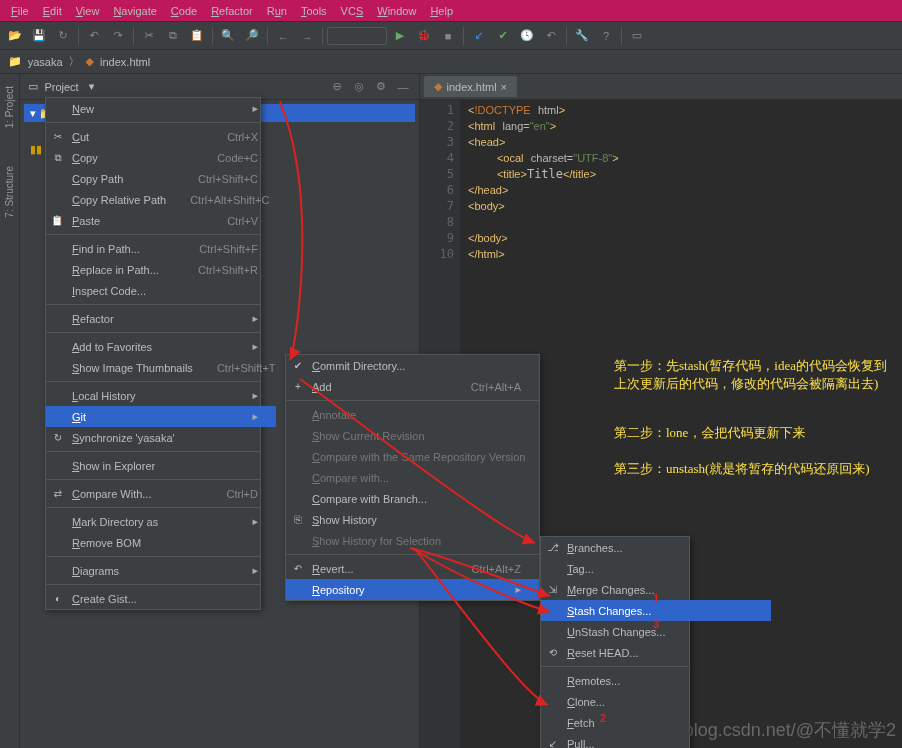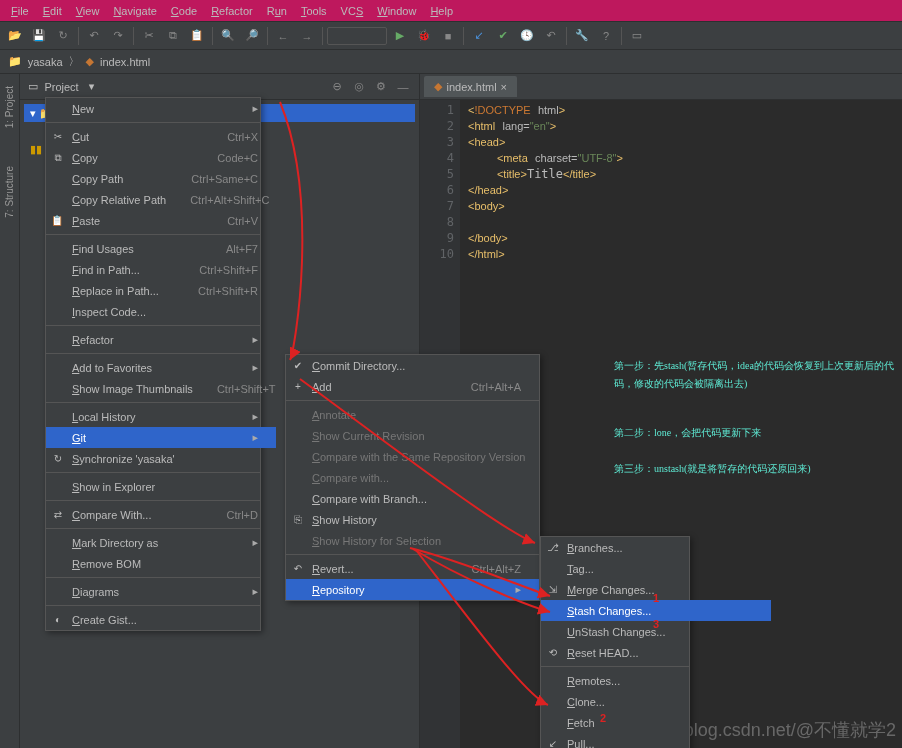--- a/index.html
+++ b/index.html
@@ -33,21 +33,21 @@
 
 .ctx{position:absolute;background:#3c3f41;border:1px solid #555;box-shadow:2px 2px 6px rgba(0,0,0,.4);z-index:10}
 .ctx-row{height:21px;display:flex;align-items:center;padding:0 18px 0 26px;position:relative;white-space:nowrap;color:#bbb;min-width:230px}
 .ctx-row.hl{background:#2f65ca;color:#fff}
 .ctx-row.dis{color:#777}
 .ctx-row .ic{position:absolute;left:5px;width:14px;text-align:center;font-size:10px}
 .ctx-row .sc{margin-left:auto;color:#888;padding-left:24px}
 .ctx-row .arr{margin-left:auto;padding-left:20px;color:#aaa}
 .ctx-sep{height:1px;background:#555;margin:3px 0}
 
-.anno{position:absolute;color:#5eead4;font-size:10px;font-family:SimSun,serif;line-height:18px;z-index:30;pointer-events:none}
+.anno{position:absolute;color:#fde047;font-size:13px;font-family:SimSun,serif;line-height:18px;z-index:30;pointer-events:none}
 svg.arrows{position:absolute;left:0;top:0;pointer-events:none;z-index:25}
 .watermark{position:absolute;right:6px;bottom:6px;color:#888;font-size:18px;opacity:.65}
 .ctx-row u{text-decoration:underline}
 </style>
 </head>
 <body>
 
 <div class="menubar">
   <span><u>F</u>ile</span>
   <span><u>E</u>dit</span>
@@ -147,21 +147,21 @@
         <span>index.html</span>
         <span>×</span>
       </div>
     </div>
     <div class="ed-body">
       <div class="gutter">1<br>2<br>3<br>4<br>5<br>6<br>7<br>8<br>9<br>10</div>
       <div class="code">
 <span class="t-br">&lt;</span><span class="t-doc">!DOCTYPE</span> <span class="t-attr">html</span><span class="t-br">&gt;</span><br>
 <span class="t-br">&lt;</span><span class="t-tag">html</span> <span class="t-attr">lang=</span><span class="t-str">"en"</span><span class="t-br">&gt;</span><br>
 <span class="t-br">&lt;</span><span class="t-tag">head</span><span class="t-br">&gt;</span><br>
-&nbsp;&nbsp;&nbsp;&nbsp;<span class="t-br">&lt;</span><span class="t-tag">meta</span> <span class="t-attr">charset=</span><span class="t-str">"UTF-8"</span><span class="t-br">&gt;</span><br>
+&nbsp;&nbsp;&nbsp;&nbsp;<span class="t-br">&lt;</span><span class="t-tag">ocal</span> <span class="t-attr">charset=</span><span class="t-str">"UTF-8"</span><span class="t-br">&gt;</span><br>
 &nbsp;&nbsp;&nbsp;&nbsp;<span class="t-br">&lt;</span><span class="t-tag">title</span><span class="t-br">&gt;</span>Title<span class="t-br">&lt;/</span><span class="t-tag">title</span><span class="t-br">&gt;</span><br>
 <span class="t-br">&lt;/</span><span class="t-tag">head</span><span class="t-br">&gt;</span><br>
 <span class="t-br">&lt;</span><span class="t-tag">body</span><span class="t-br">&gt;</span><br>
 <br>
 <span class="t-br">&lt;/</span><span class="t-tag">body</span><span class="t-br">&gt;</span><br>
 <span class="t-br">&lt;/</span><span class="t-tag">html</span><span class="t-br">&gt;</span>
       </div>
     </div>
   </div>
 </div>
@@ -177,36 +177,32 @@
       <span><u>C</u>ut</span>
       <span class="sc">Ctrl+X</span>
     </div>
     <div class="ctx-row">
       <span class="ic">⧉</span>
       <span><u>C</u>opy</span>
       <span class="sc">Code+C</span>
     </div>
     <div class="ctx-row">
       <span><u>C</u>opy Path</span>
-      <span class="sc">Ctrl+Same+C</span>
+      <span class="sc">Ctrl+Shift+C</span>
     </div>
     <div class="ctx-row">
       <span><u>C</u>opy Relative Path</span>
       <span class="sc">Ctrl+Alt+Shift+C</span>
     </div>
     <div class="ctx-row">
       <span class="ic">📋</span>
       <span><u>P</u>aste</span>
       <span class="sc">Ctrl+V</span>
     </div>
     <div class="ctx-sep"></div>
-    <div class="ctx-row">
-      <span><u>F</u>ind Usages</span>
-      <span class="sc">Alt+F7</span>
-    </div>
     <div class="ctx-row">
       <span><u>F</u>ind in Path...</span>
       <span class="sc">Ctrl+Shift+F</span>
     </div>
     <div class="ctx-row">
       <span><u>R</u>eplace in Path...</span>
       <span class="sc">Ctrl+Shift+R</span>
     </div>
     <div class="ctx-row">
       <span><u>I</u>nspect Code...</span>

